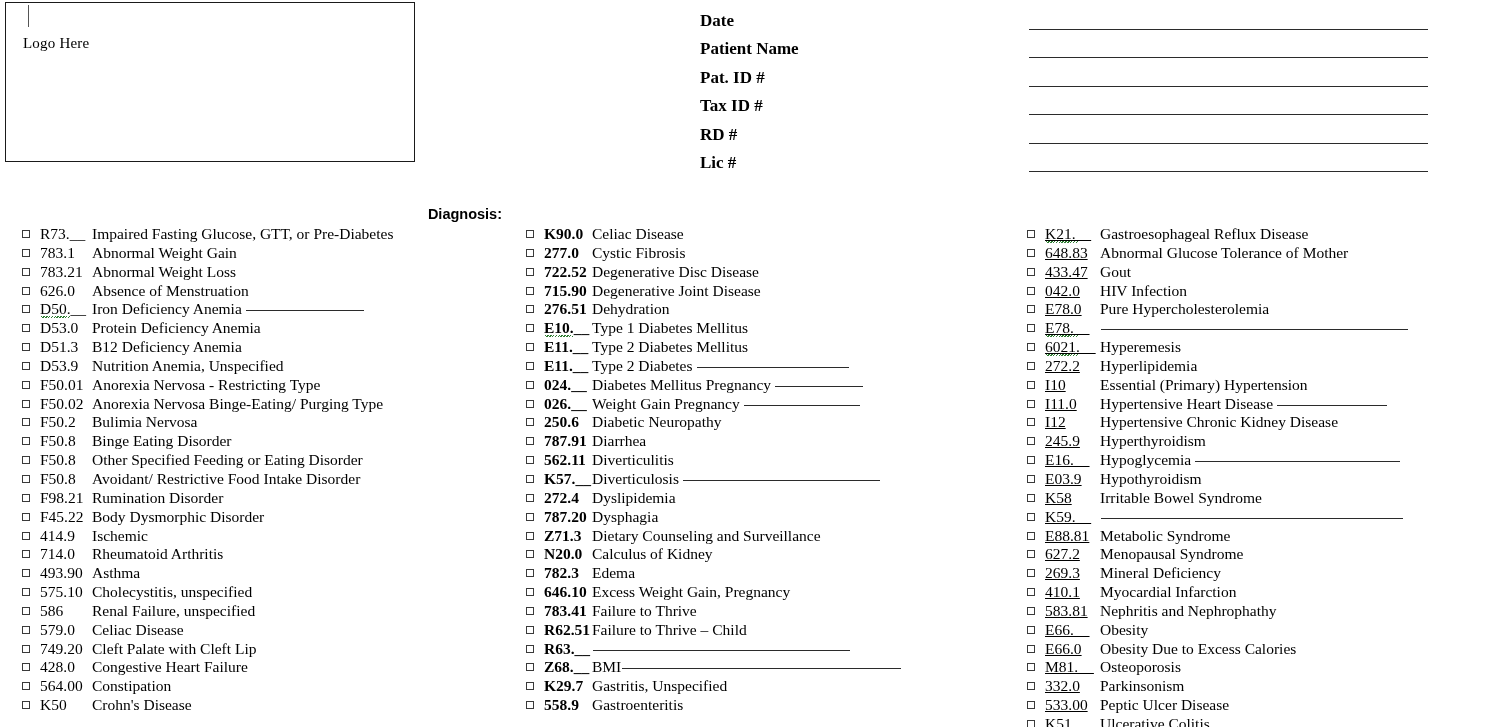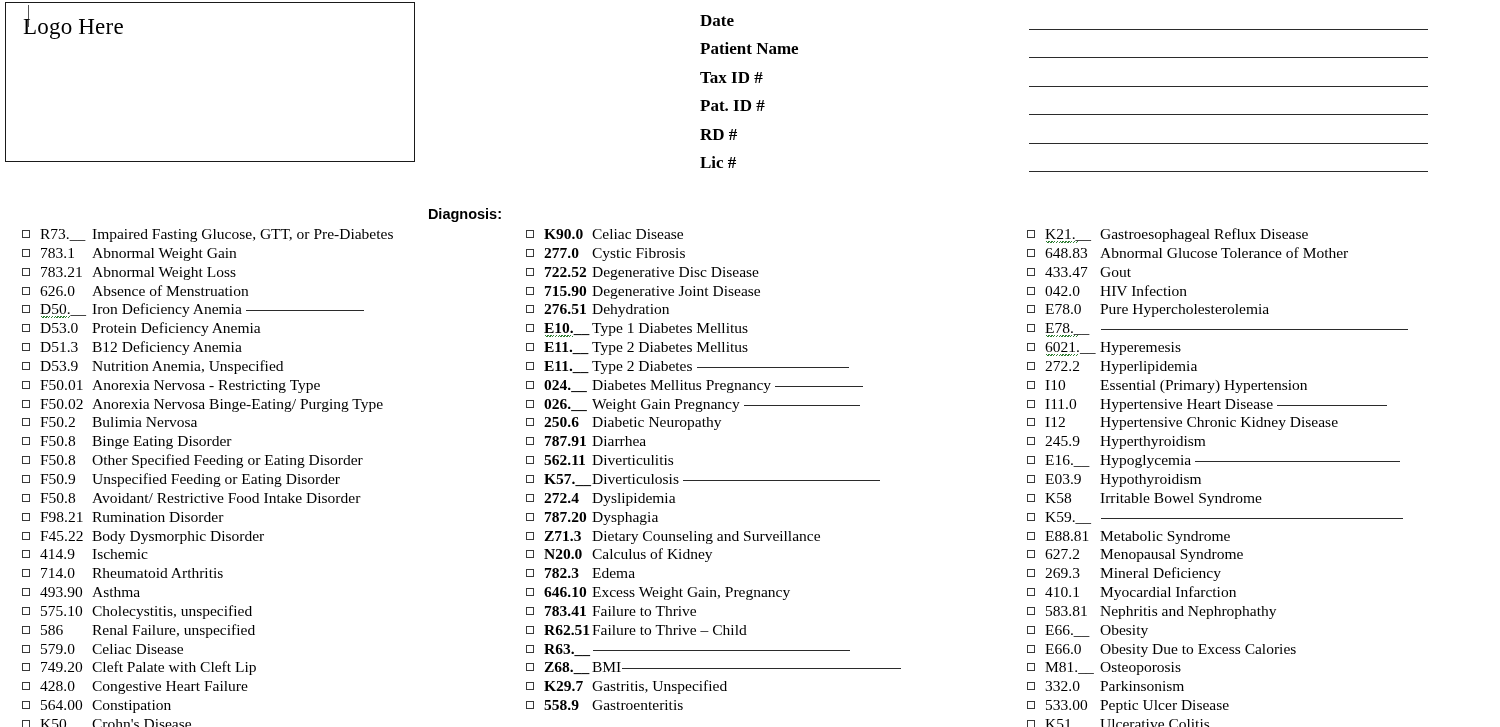--- a/index.html
+++ b/index.html
@@ -31,22 +31,22 @@
     position: absolute;
     left: 22px;
     top: 2px;
     width: 0;
     height: 22px;
     border-left: 1px solid #555;
   }
   #logo-text {
     position: absolute;
     left: 17px;
-    top: 10px;
-    font-size: 23px;
+    top: 26px;
+    font-size: 15px;
     line-height: 28px;
     letter-spacing: 0.2px;
     white-space: nowrap;
   }
 
   
   #meta-fields {
     position: absolute;
     left: 700px;
     top: 12px;
@@ -126,21 +126,21 @@
     display: inline-block;
     vertical-align: 3px;
     border-bottom: 1.5px solid #2b2b2b;
     height: 0;
     margin-left: 4px;
   }
   .dx-rule.tight { margin-left: 1px; }
 
   
   #dx-col-2 .dx-code { width: 48px; font-weight: bold; }
-  #dx-col-3 .dx-code { width: 55px; }
+  #dx-col-3 .dx-code { width: 55px; text-decoration: underline; }
 
   
   .squiggle {
     position: relative;
   }
   .squiggle::after {
     content: "";
     position: absolute;
     left: 1px;
     right: 40%;
@@ -163,25 +163,25 @@
 <div id="meta-fields">
     <div class="meta-row">
       <div class="meta-label">Date</div>
       <div class="meta-rule"></div>
     </div>
     <div class="meta-row">
       <div class="meta-label">Patient Name</div>
       <div class="meta-rule"></div>
     </div>
     <div class="meta-row">
+      <div class="meta-label">Pat. ID #</div>
+      <div class="meta-rule"></div>
+    </div>
+    <div class="meta-row">
       <div class="meta-label">Tax ID #</div>
-      <div class="meta-rule"></div>
-    </div>
-    <div class="meta-row">
-      <div class="meta-label">Pat. ID #</div>
       <div class="meta-rule"></div>
     </div>
     <div class="meta-row">
       <div class="meta-label">RD #</div>
       <div class="meta-rule"></div>
     </div>
     <div class="meta-row">
       <div class="meta-label">Lic #</div>
       <div class="meta-rule"></div>
     </div>
@@ -196,21 +196,20 @@
       <div class="dx-row"><span class="dx-box"></span><span class="dx-code">626.0</span><span class="dx-label">Absence of Menstruation</span></div>
       <div class="dx-row"><span class="dx-box"></span><span class="dx-code squiggle">D50.__</span><span class="dx-label">Iron Deficiency Anemia</span><span class="dx-rule" style="width: 118px;"></span></div>
       <div class="dx-row"><span class="dx-box"></span><span class="dx-code">D53.0</span><span class="dx-label">Protein Deficiency Anemia</span></div>
       <div class="dx-row"><span class="dx-box"></span><span class="dx-code">D51.3</span><span class="dx-label">B12 Deficiency Anemia</span></div>
       <div class="dx-row"><span class="dx-box"></span><span class="dx-code">D53.9</span><span class="dx-label">Nutrition Anemia, Unspecified</span></div>
       <div class="dx-row"><span class="dx-box"></span><span class="dx-code">F50.01</span><span class="dx-label">Anorexia Nervosa - Restricting Type</span></div>
       <div class="dx-row"><span class="dx-box"></span><span class="dx-code">F50.02</span><span class="dx-label">Anorexia Nervosa Binge-Eating/ Purging Type</span></div>
       <div class="dx-row"><span class="dx-box"></span><span class="dx-code">F50.2</span><span class="dx-label">Bulimia Nervosa</span></div>
       <div class="dx-row"><span class="dx-box"></span><span class="dx-code">F50.8</span><span class="dx-label">Binge Eating Disorder</span></div>
       <div class="dx-row"><span class="dx-box"></span><span class="dx-code">F50.8</span><span class="dx-label">Other Specified Feeding or Eating Disorder</span></div>
-      <div class="dx-row"><span class="dx-box"></span><span class="dx-code">F50.9</span><span class="dx-label">Unspecified Feeding or Eating Disorder</span></div>
       <div class="dx-row"><span class="dx-box"></span><span class="dx-code">F50.8</span><span class="dx-label">Avoidant/ Restrictive Food Intake Disorder</span></div>
       <div class="dx-row"><span class="dx-box"></span><span class="dx-code">F98.21</span><span class="dx-label">Rumination Disorder</span></div>
       <div class="dx-row"><span class="dx-box"></span><span class="dx-code">F45.22</span><span class="dx-label">Body Dysmorphic Disorder</span></div>
       <div class="dx-row"><span class="dx-box"></span><span class="dx-code">414.9</span><span class="dx-label">Ischemic</span></div>
       <div class="dx-row"><span class="dx-box"></span><span class="dx-code">714.0</span><span class="dx-label">Rheumatoid Arthritis</span></div>
       <div class="dx-row"><span class="dx-box"></span><span class="dx-code">493.90</span><span class="dx-label">Asthma</span></div>
       <div class="dx-row"><span class="dx-box"></span><span class="dx-code">575.10</span><span class="dx-label">Cholecystitis, unspecified</span></div>
       <div class="dx-row"><span class="dx-box"></span><span class="dx-code">586</span><span class="dx-label">Renal Failure, unspecified</span></div>
       <div class="dx-row"><span class="dx-box"></span><span class="dx-code">579.0</span><span class="dx-label">Celiac Disease</span></div>
       <div class="dx-row"><span class="dx-box"></span><span class="dx-code">749.20</span><span class="dx-label">Cleft Palate with Cleft Lip</span></div>

